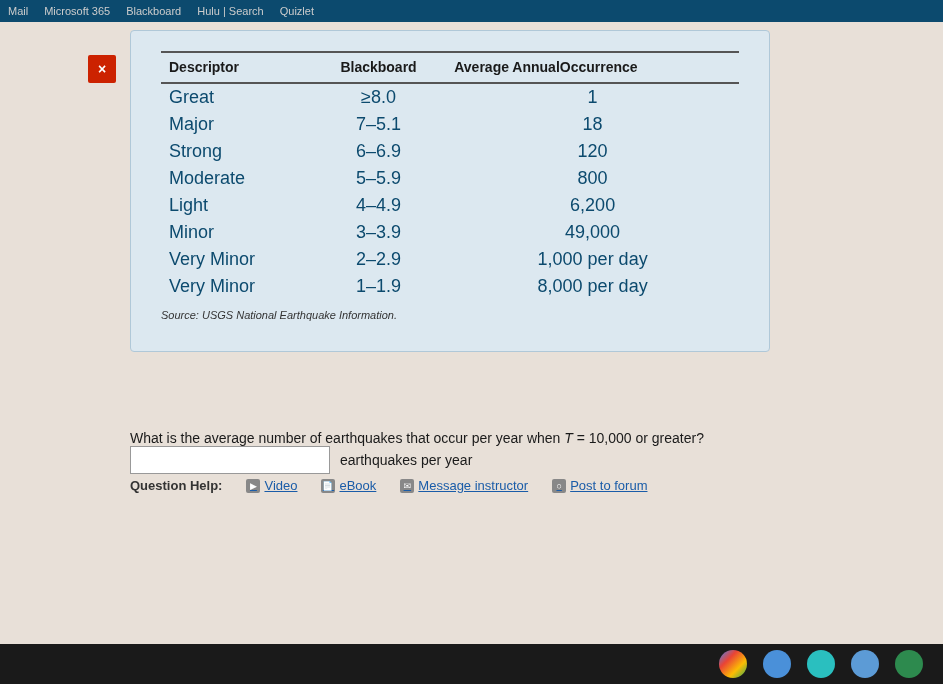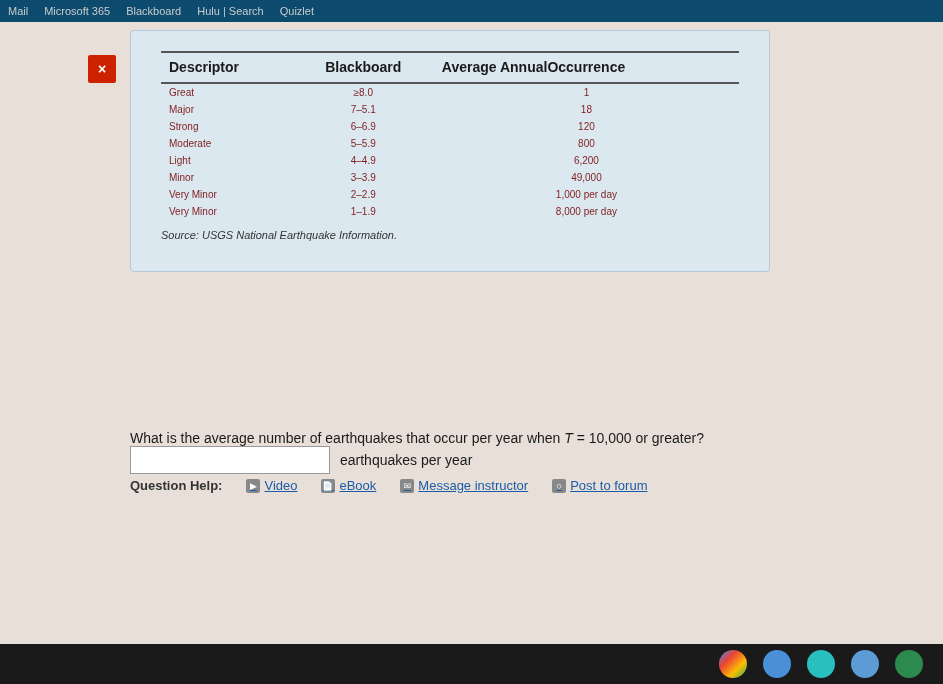--- a/index.html
+++ b/index.html
@@ -101,22 +101,22 @@
       padding: 6px 8px;
       text-align: left;
     }
 
     thead th:nth-child(2),
     thead th:nth-child(3) {
       text-align: center;
     }
 
     tbody tr td {
-      font-size: 10px;
-      color: #7f1d1d;
+      font-size: 18px;
+      color: #0c4a6e;
       padding: 3px 8px;
       margin-top: 8px;
     }
 
     tbody tr td:nth-child(2),
     tbody tr td:nth-child(3) {
       text-align: center;
     }
 
     tbody tr:last-child td {

